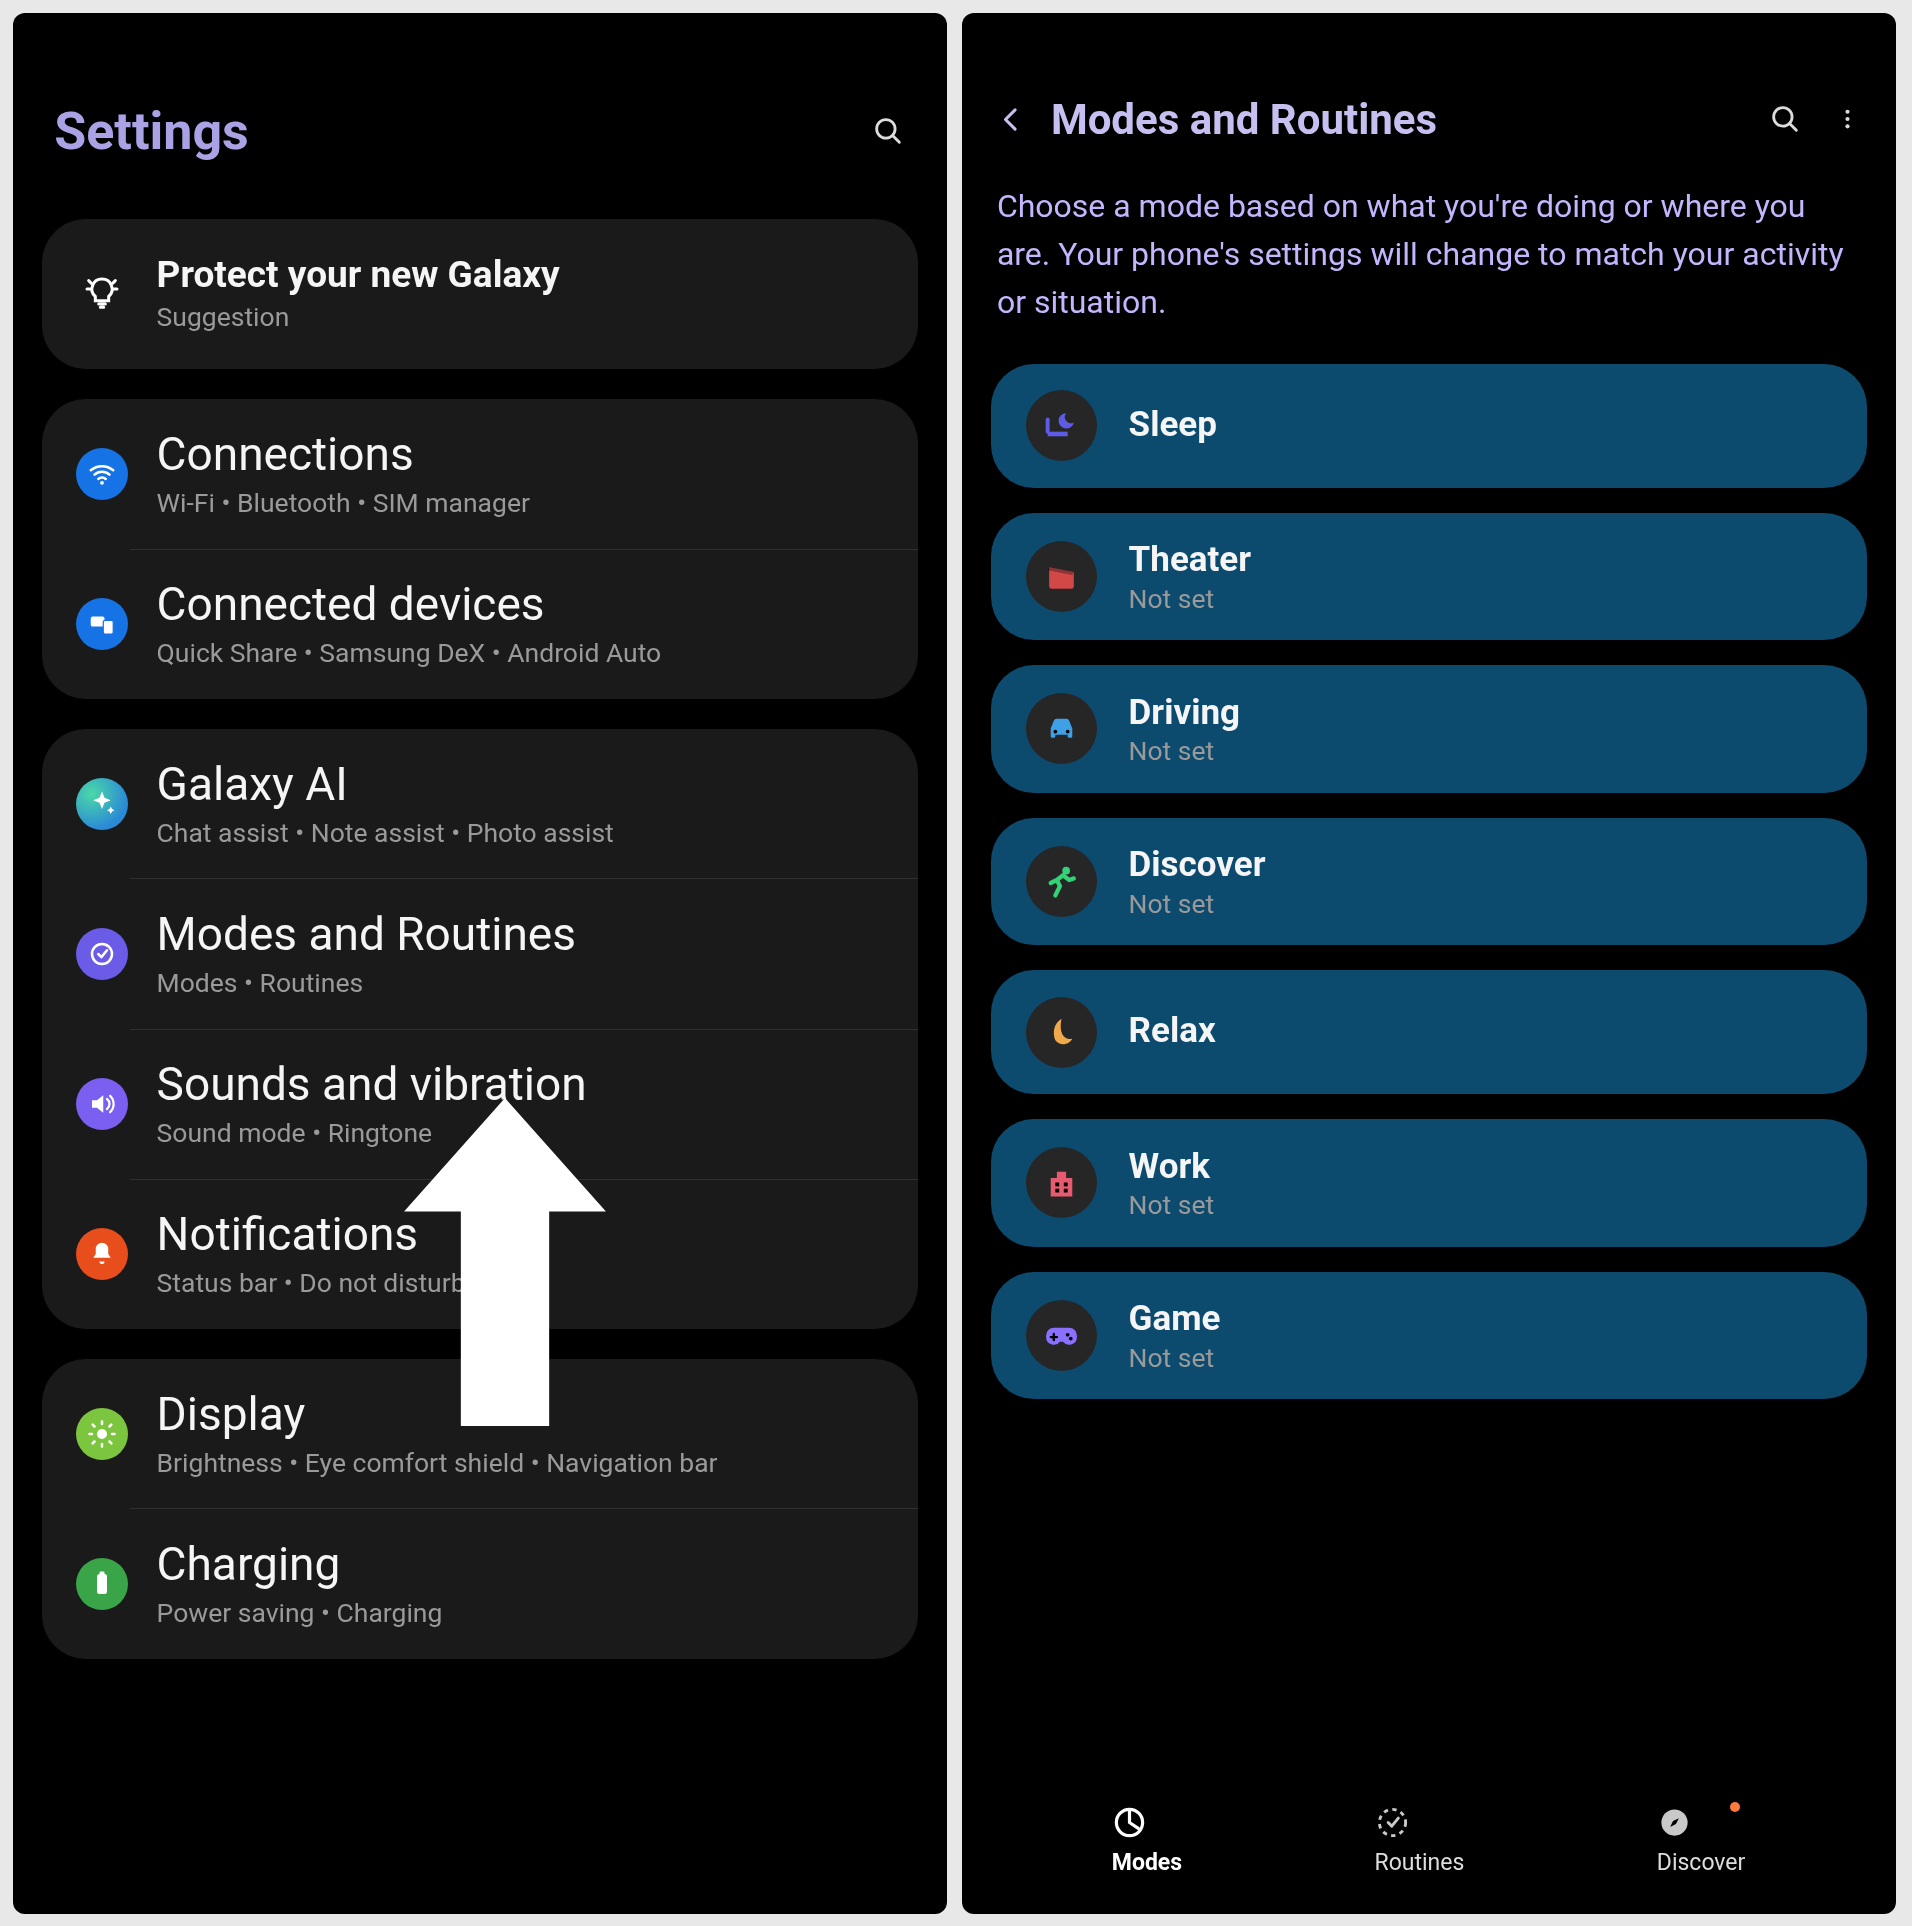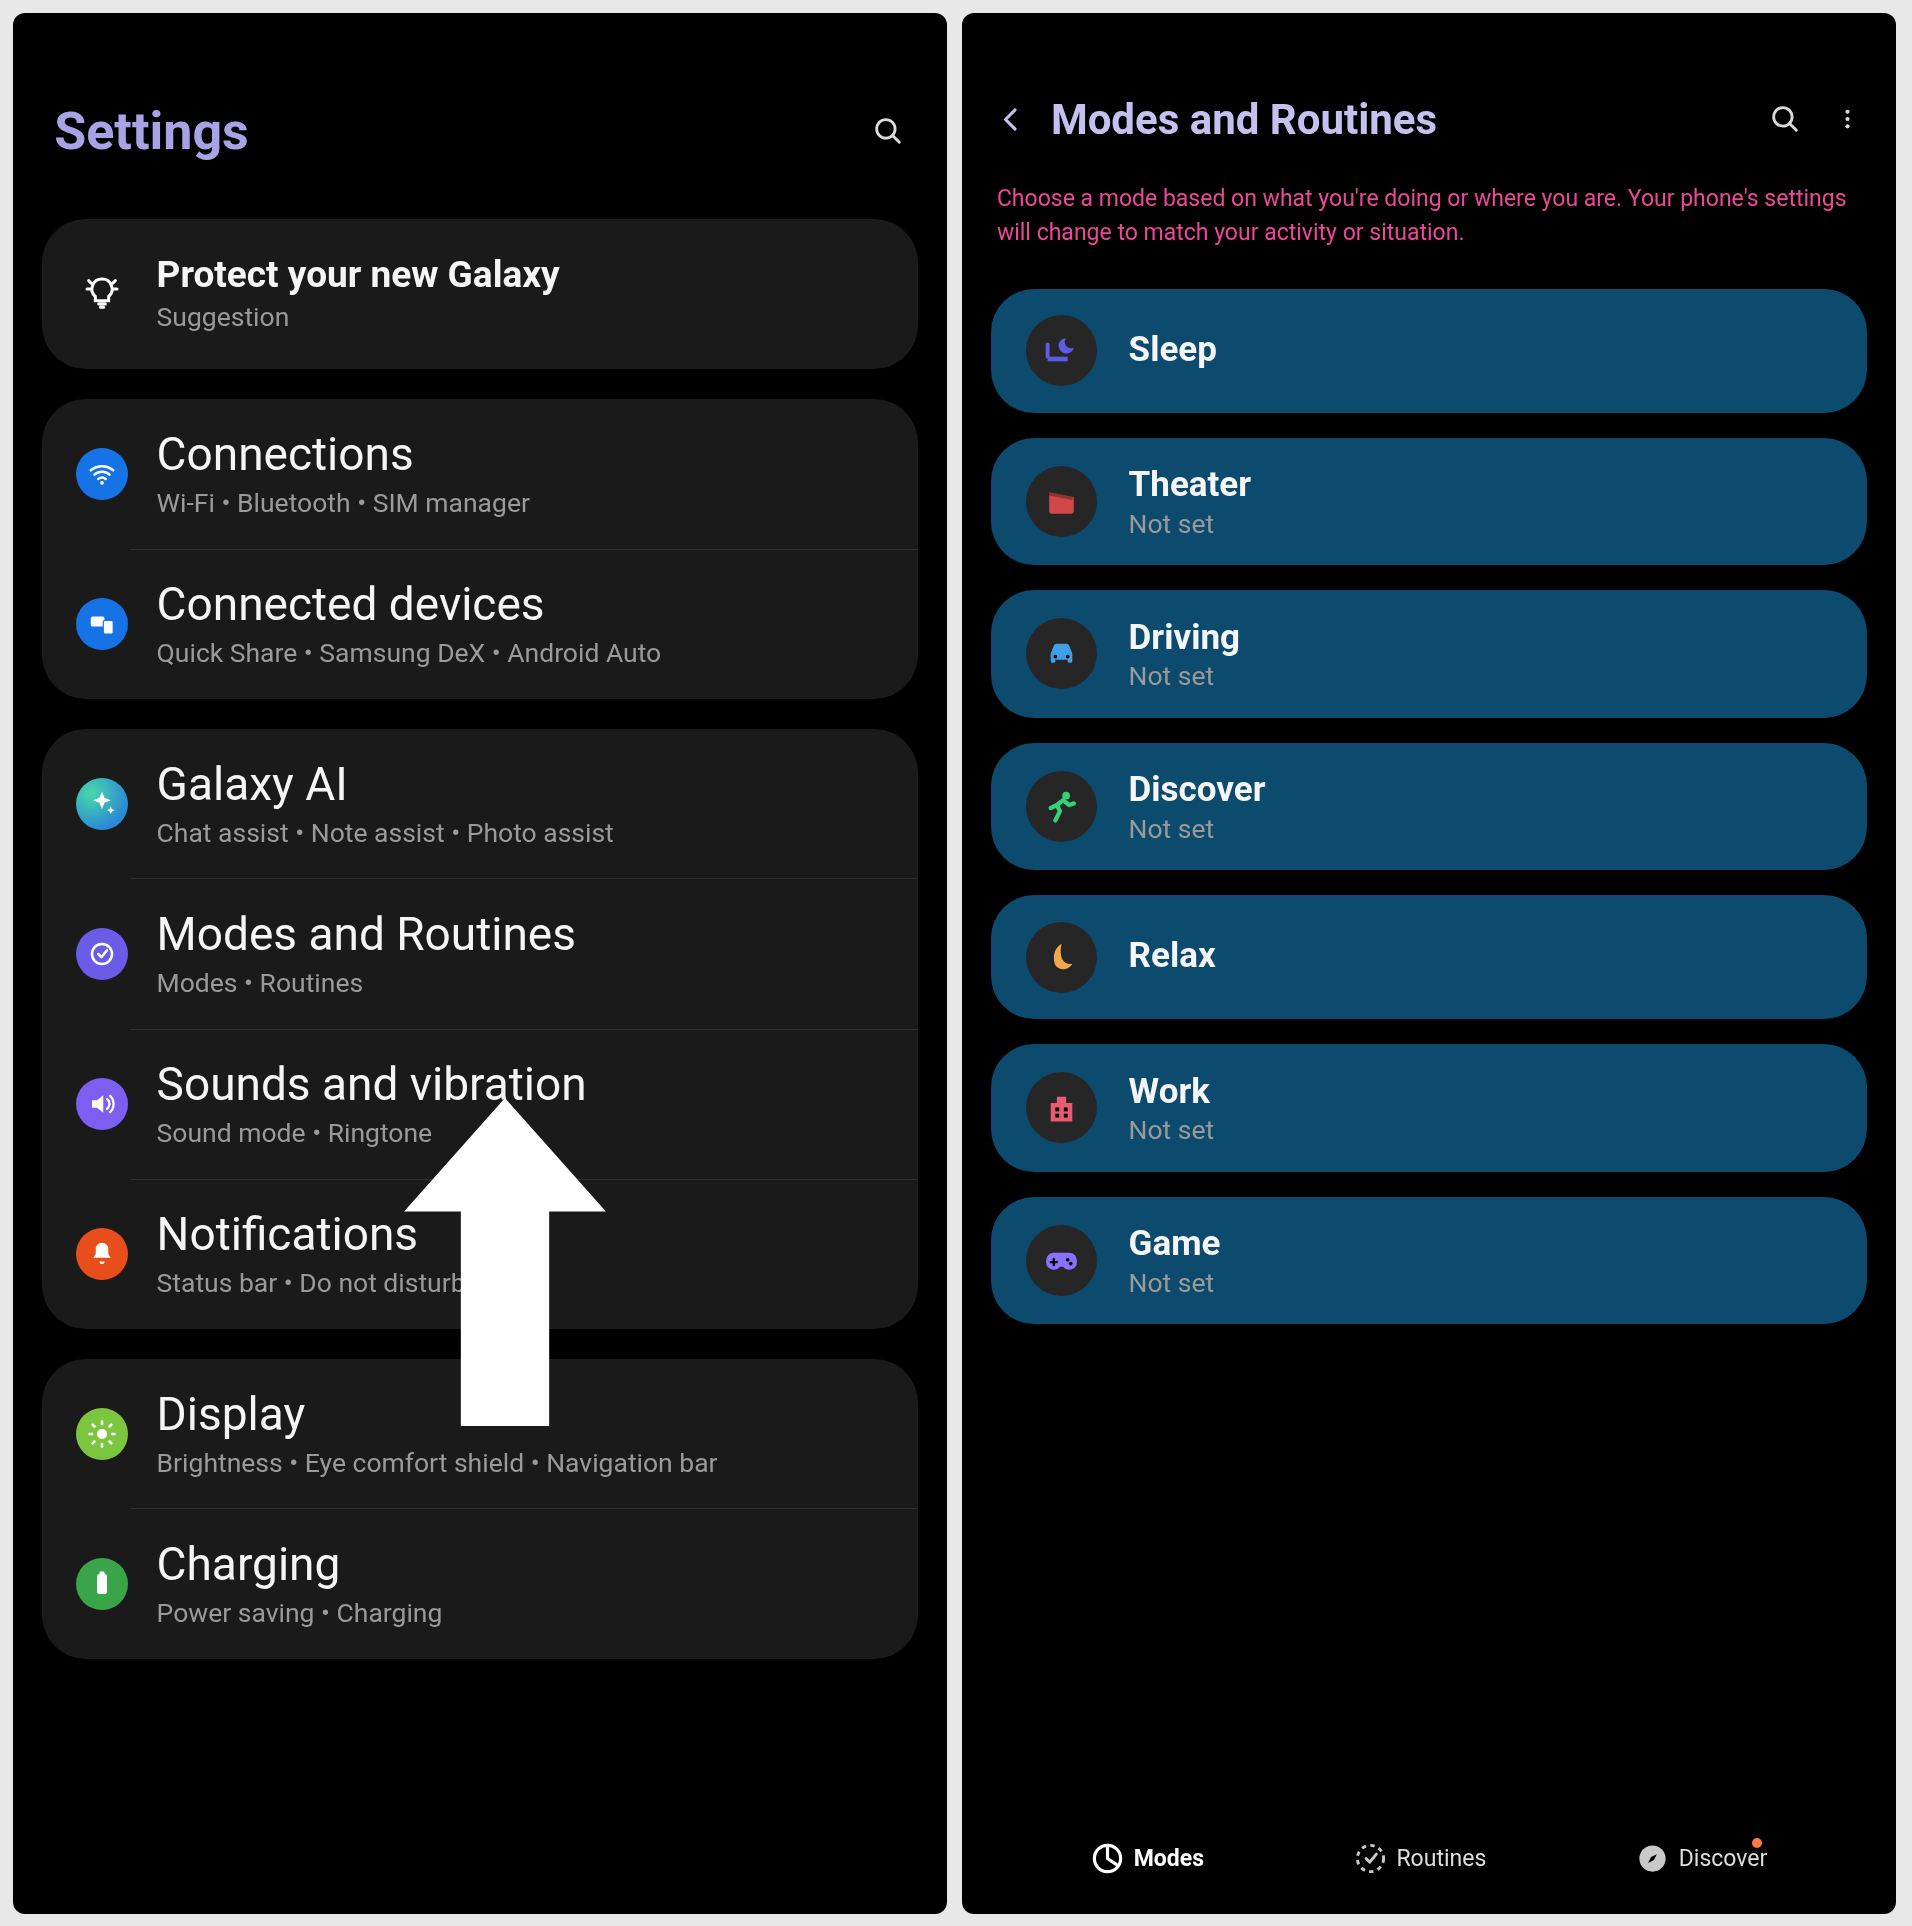--- a/index.html
+++ b/index.html
@@ -50,22 +50,22 @@
     font-size: 42px;
     font-weight: 700;
     color: #c5c0ef;
     flex: 1;
   }
   .header-icons { display: flex; gap: 33px; align-items: center; }
   .header-icon { width: 34px; height: 34px; color: #dcdcdc; }
 
   
   .description {
-    color: #ec4899;
-    font-size: 23px;
+    color: #c4b5fd;
+    font-size: 32px;
     line-height: 1.5;
     padding: 0 6.3px 38px 6.3px;
   }
 
   
   .group {
     background: #1a1a1a;
     border-radius: 44px;
     margin-bottom: 30px;
   }
@@ -141,22 +141,21 @@
 
   
   .bottom-nav {
     margin-top: auto;
     display: flex;
     justify-content: space-around;
     padding: 19px 25px 38px 25px;
   }
   .nav-item {
     display: flex;
-    flex-direction: row;
-    align-items: center;
+    flex-direction: column;
     gap: 8.8px;
     position: relative;
   }
   .nav-icon { width: 35px; height: 35px; color: #c9c9c9; }
   .nav-label { font-size: 23px; color: #ddd; }
   .nav-item.active .nav-label { font-weight: 700; color: #fff; }
   .nav-item.active .nav-icon { color: #fff; }
   .nav-dot {
     position: absolute;
     top: -2.5px;

